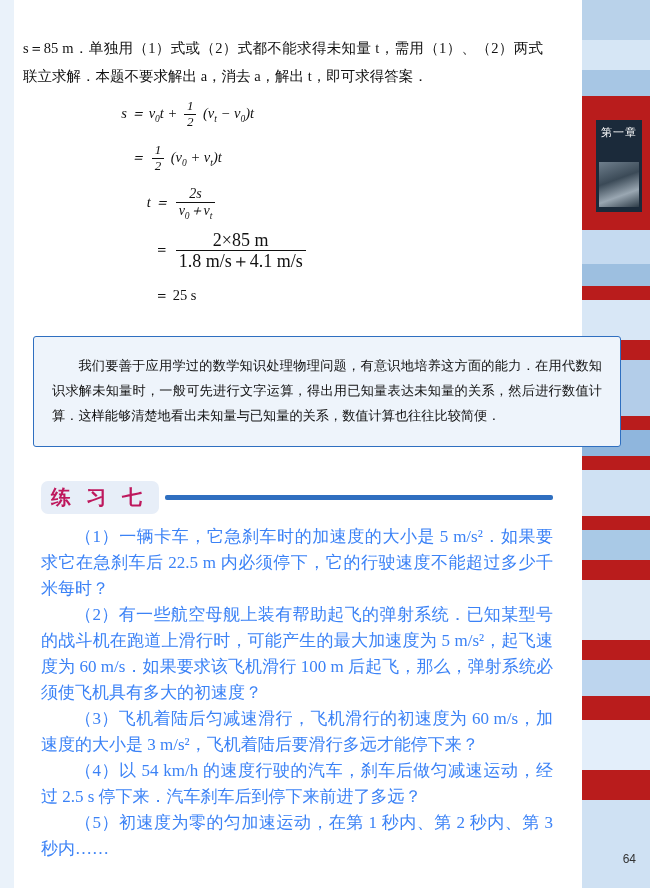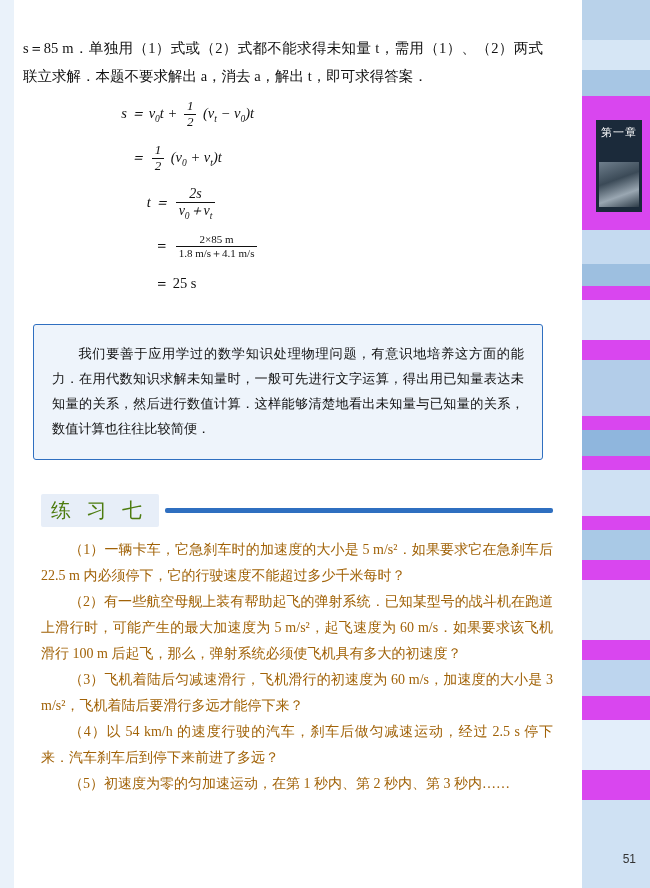--- a/index.html
+++ b/index.html
@@ -6,21 +6,21 @@
   body{
     width:650px;height:888px;
     background:#ffffff;
     font-family:"Liberation Serif", serif;
     position:relative;
     overflow:hidden;
   }
   
   .right-band{
     position:absolute;top:0;right:0;width:68px;height:888px;
-    background:#d946ef;
+    background:#b91c1c;
     overflow:hidden;
   }
   .band-stripe{position:absolute;left:0;width:68px;}
   .chapter-tab{
     position:absolute;right:8px;top:120px;width:46px;height:92px;
     background:#1b2a3a;
     color:#ffffff;
     font-size:11px;
     line-height:13px;
     text-align:center;
@@ -72,21 +72,21 @@
     line-height:1.15;
   }
   .frac .num{display:block;padding:0 3px;}
   .frac .den{display:block;border-top:1px solid #111;padding:0 3px;}
   .eq-left{display:inline-block;min-width:26px;text-align:right;}
   sub{font-size:9.5px;}
 
   
   .tip-box{
     margin:26px 0 0 10px;
-    width:510px;
+    width:588px;
     border:1.6px solid #2f6fc0;
     border-radius:3px;
     background:#eef4fb;
     padding:16px 18px 18px 18px;
     box-sizing:border-box;
   }
   .tip-text{
     font-size:13.2px;
     line-height:25px;
     color:#111;
@@ -94,34 +94,34 @@
     text-align:justify;
     margin:0;
   }
 
   
   .ex-header{
     margin:34px 0 10px 18px;
     display:flex;align-items:center;width:512px;
   }
   .ex-title{
-    font-size:20px;font-weight:normal;color:#4d7c0f;
+    font-size:20px;font-weight:bold;color:#be185d;
     letter-spacing:5px;
     background:#e7eef8;
     padding:3px 12px 3px 10px;
-    border-radius:2px;
+    border-radius:7px;
     font-family:"Liberation Sans", sans-serif;
   }
   .ex-rule{
     flex:1;height:5px;background:#2f6fc0;margin-left:6px;border-radius:2px;
   }
   .q{
-    font-size:14px;
+    font-size:17px;
     line-height:26px;
-    color:#a16207;
+    color:#3b82f6;
     width:512px;
     margin:0 0 0 18px;
     text-indent:2em;
     text-align:justify;
   }
   .page-num{
     position:absolute;right:14px;bottom:22px;
     font-size:12px;color:#333;
     font-family:"Liberation Sans", sans-serif;
   }
@@ -179,21 +179,21 @@
   <div class="center-eq" style="padding-left:120px;">
     <span class="eq-left math">t ＝</span>
     <span class="frac" style="font-size:14px;">
       <span class="num math">2<i>s</i></span>
       <span class="den math"><i>v</i><sub>0</sub>＋<i>v</i><sub>t</sub></span>
     </span>
   </div>
 
   <div class="center-eq" style="padding-left:120px;">
     <span class="eq-left">＝</span>
-    <span class="frac" style="font-size:11px;">
+    <span class="frac" style="font-size:18px;">
       <span class="num">2×85 m</span>
       <span class="den">1.8 m/s＋4.1 m/s</span>
     </span>
   </div>
 
   <div class="center-eq" style="padding-left:120px;">
     <span class="eq-left">＝</span>
     <span>25 s</span>
   </div>
 
@@ -208,13 +208,13 @@
   </div>
 
   <p class="q">（1）一辆卡车，它急刹车时的加速度的大小是 5 m/s²．如果要求它在急刹车后 22.5 m 内必须停下，它的行驶速度不能超过多少千米每时？</p>
   <p class="q">（2）有一些航空母舰上装有帮助起飞的弹射系统．已知某型号的战斗机在跑道上滑行时，可能产生的最大加速度为 5 m/s²，起飞速度为 60 m/s．如果要求该飞机滑行 100 m 后起飞，那么，弹射系统必须使飞机具有多大的初速度？</p>
   <p class="q">（3）飞机着陆后匀减速滑行，飞机滑行的初速度为 60 m/s，加速度的大小是 3 m/s²，飞机着陆后要滑行多远才能停下来？</p>
   <p class="q">（4）以 54 km/h 的速度行驶的汽车，刹车后做匀减速运动，经过 2.5 s 停下来．汽车刹车后到停下来前进了多远？</p>
   <p class="q">（5）初速度为零的匀加速运动，在第 1 秒内、第 2 秒内、第 3 秒内……</p>
 
 </div>
 
-<div class="page-num">51</div>
+<div class="page-num">64</div>
 
 </body></html>

